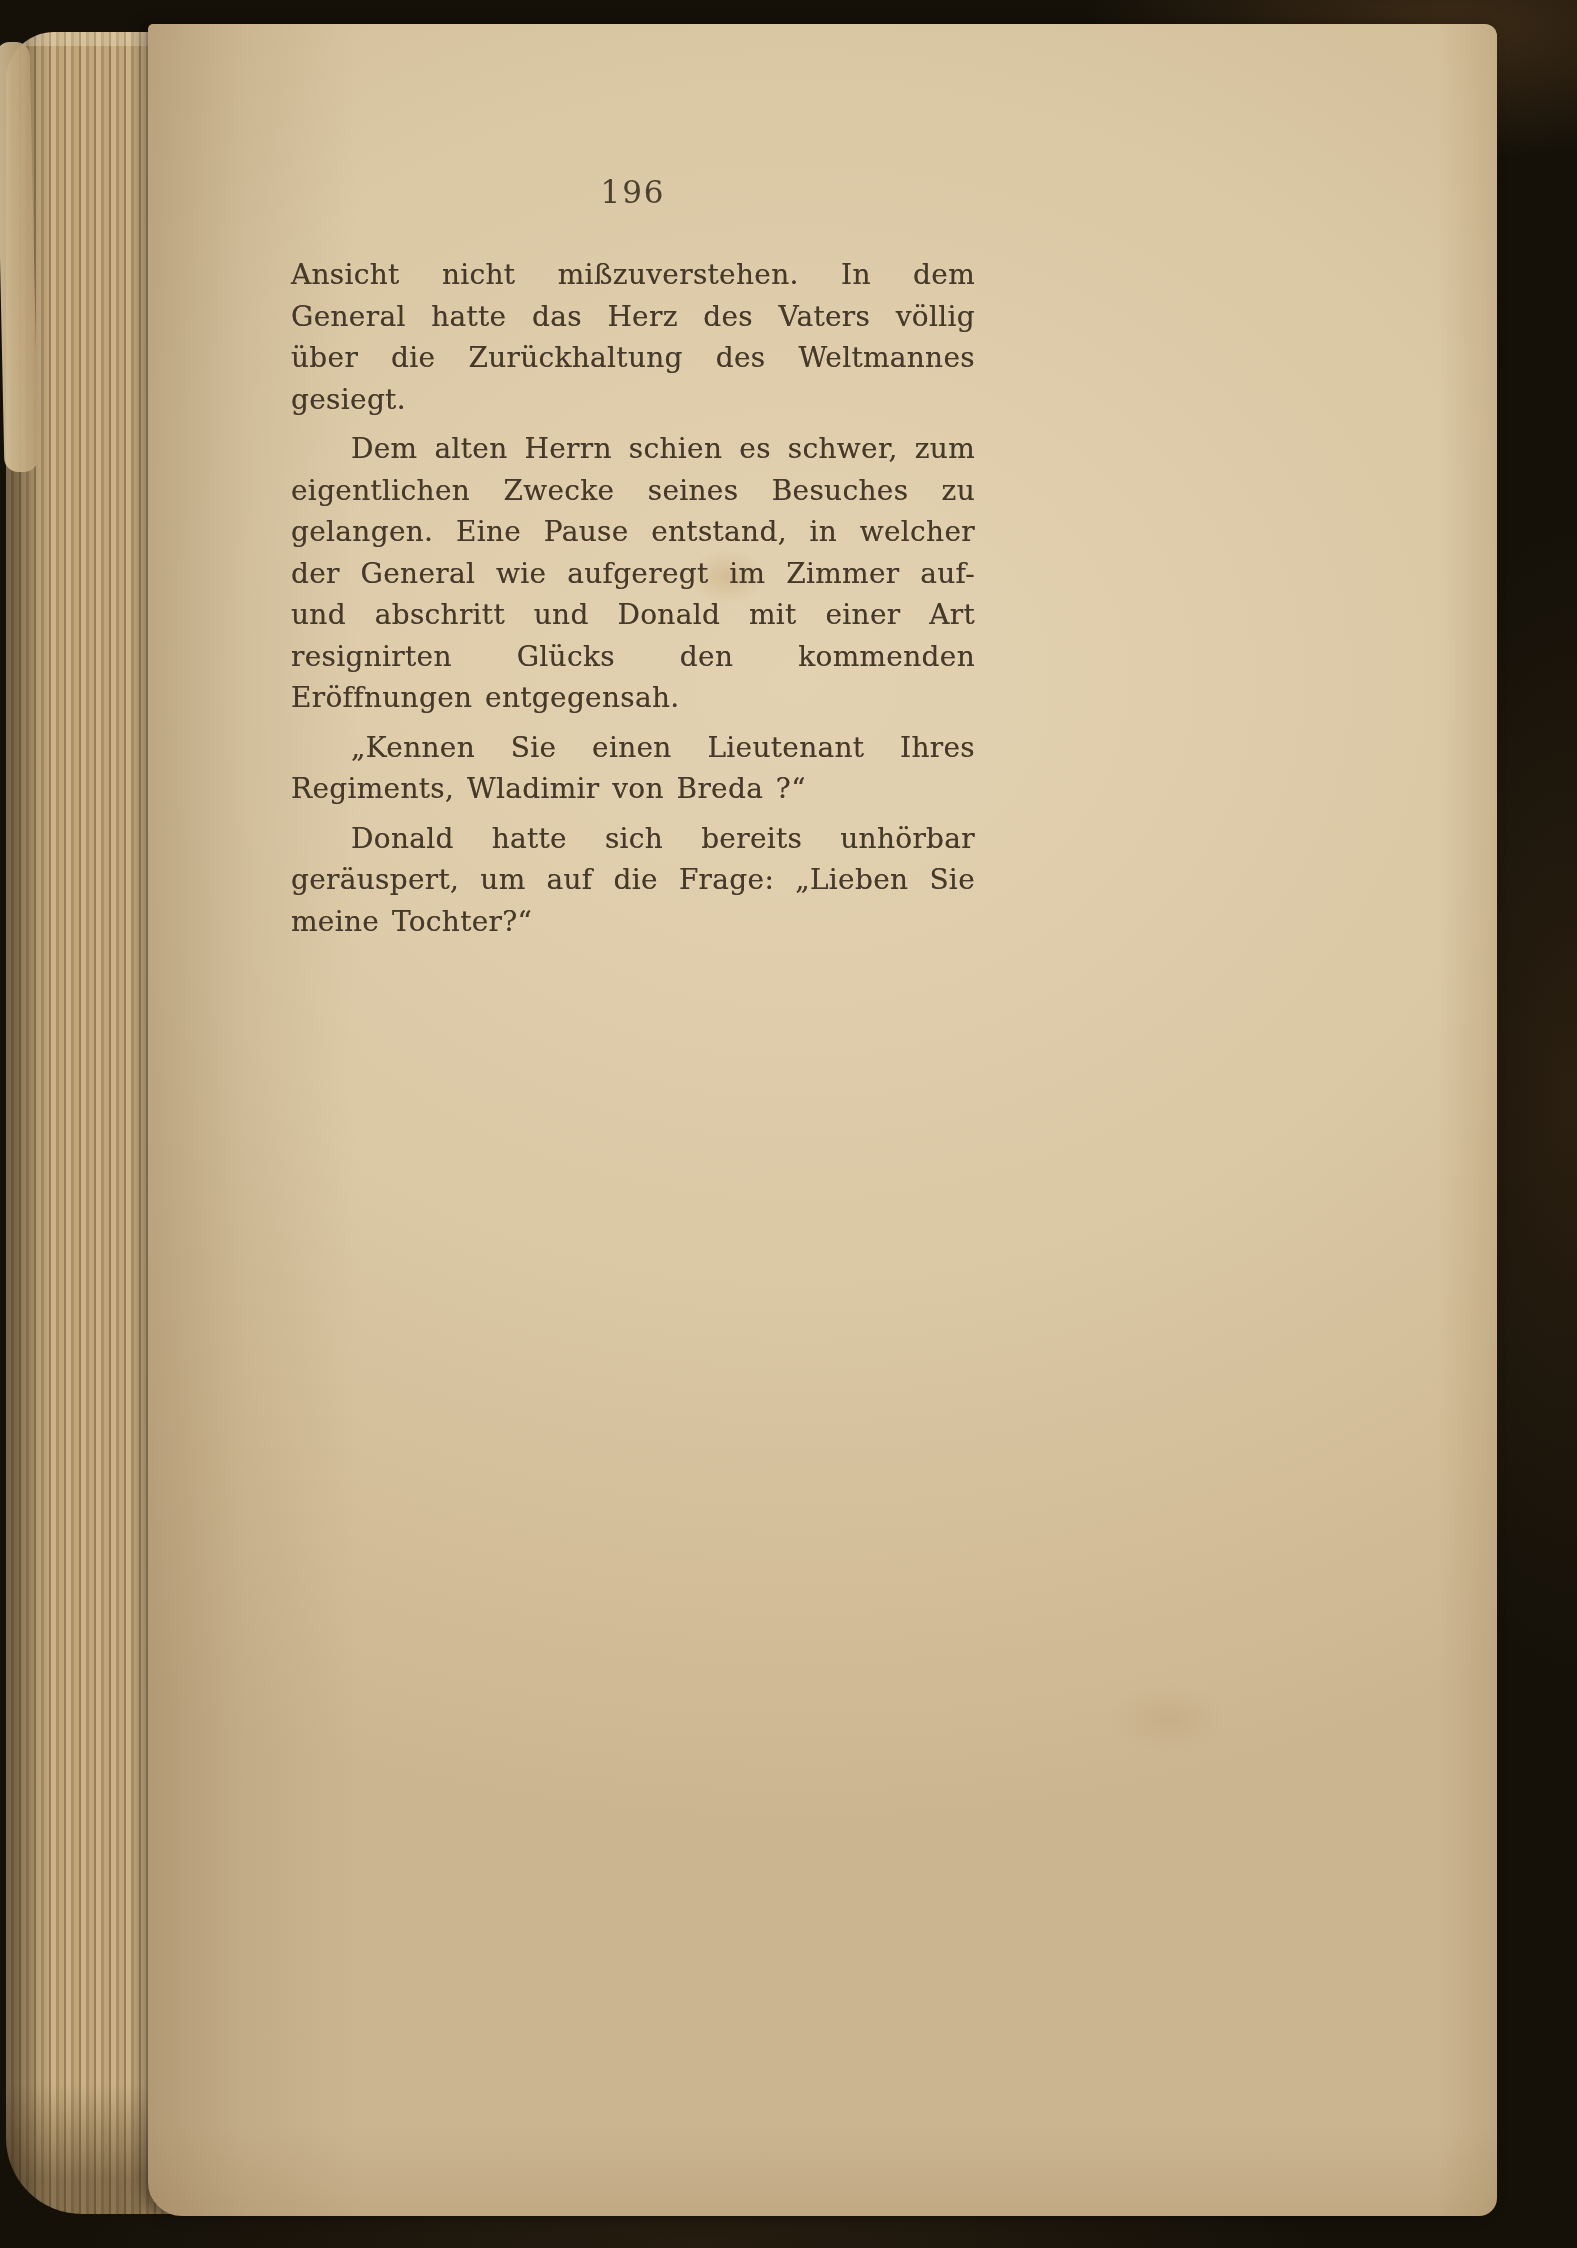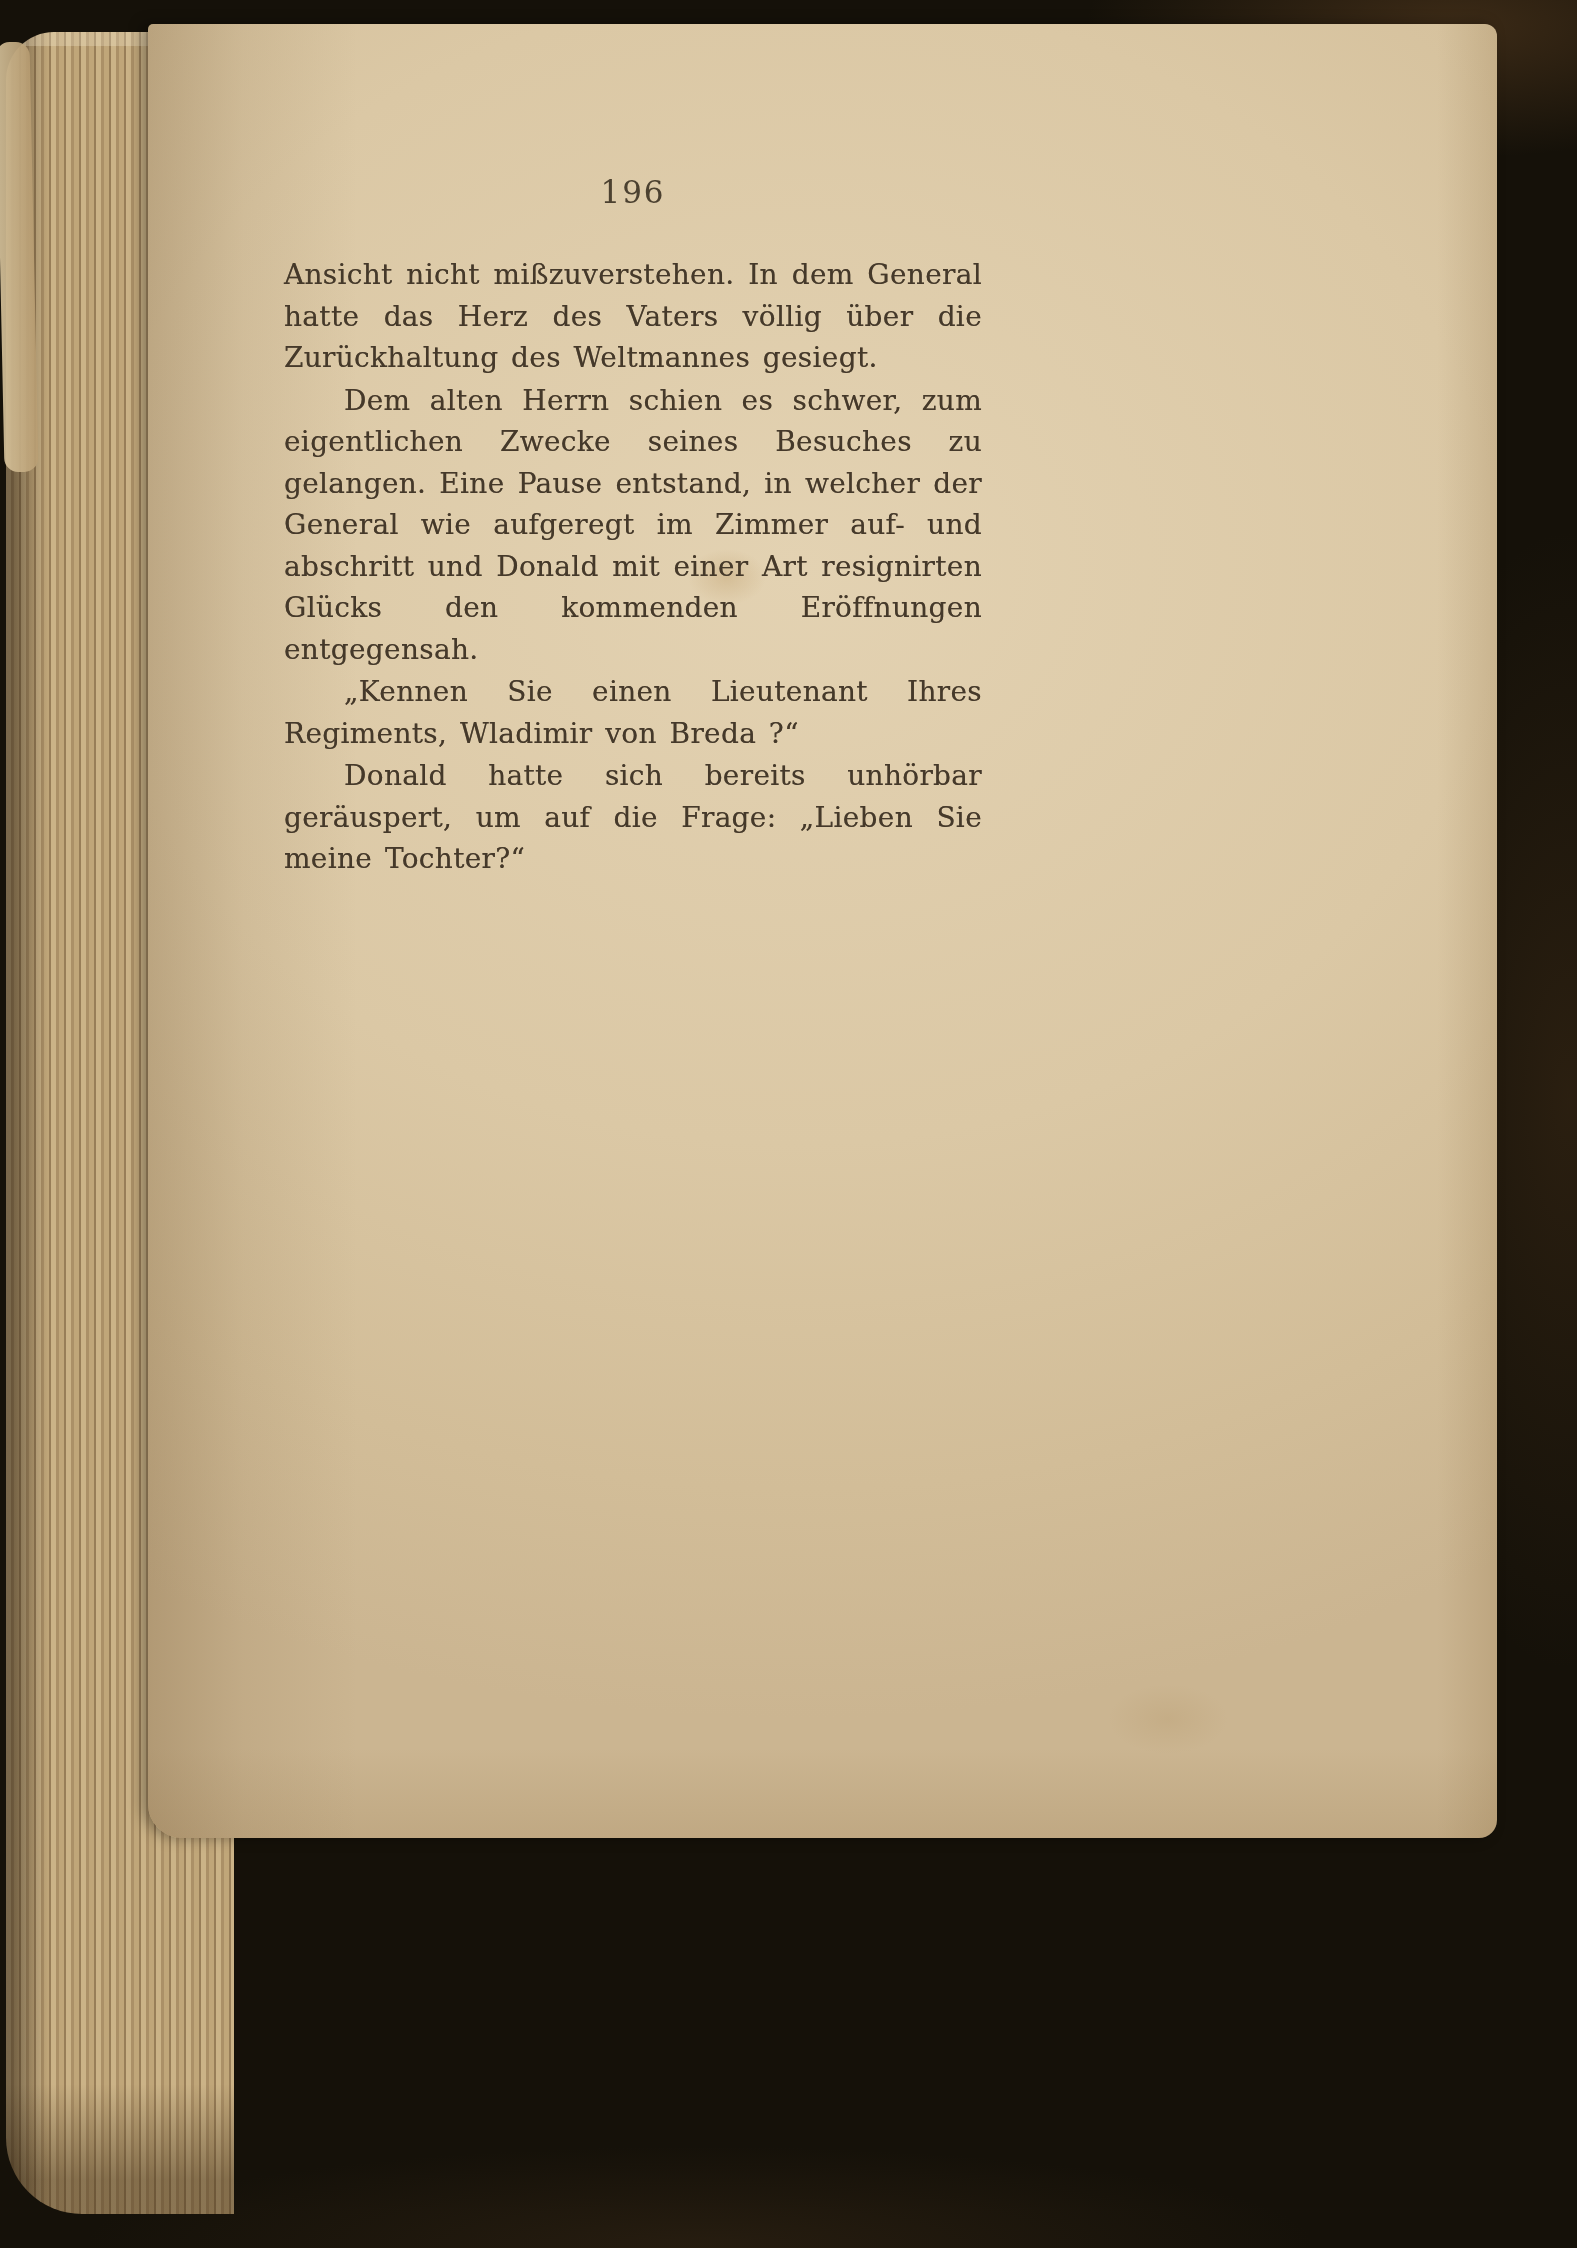--- a/index.html
+++ b/index.html
@@ -35,21 +35,21 @@
     border-radius: 14px;
     transform: rotate(-1.2deg);
     background: linear-gradient(90deg, #d9c59d, #b89d72);
     opacity: .9;
   }
 
   
   .page {
     position: absolute;
     left: 148px; top: 24px;
-    width: 1349px; height: 1814px;
+    width: 1349px; height: 2192px;
     border-radius: 5px 12px 18px 34px;
     background-image:
       linear-gradient(90deg, rgba(118,89,50,.30) 0px, rgba(118,89,50,.11) 95px, rgba(118,89,50,0) 210px),
       linear-gradient(270deg, rgba(140,110,65,.22) 0px, rgba(140,110,65,0) 60px),
       linear-gradient(0deg, rgba(140,110,65,.18) 0px, rgba(140,110,65,0) 90px),
       radial-gradient(1400px 1150px at 48% 30%, #e3d2b2 0%, #dbc8a5 50%, #d2bd98 80%, #cbb591 100%);
     box-shadow: -6px 0 14px rgba(0,0,0,.35);
   }
 
   .stain { position: absolute; border-radius: 50%; pointer-events: none; }
@@ -66,21 +66,21 @@
     color: #45392a;
   }
   .page-number {
     text-align: center;
     font-size: 31px;
     letter-spacing: 2px;
     color: #4c4130;
     margin: 0 0 44px 0;
   }
   p.para {
-    margin: 1px;
+    margin: 8px;
     font-size: 28px;
     line-height: 41.5px;
     text-align: justify;
     text-indent: 60px;
     word-spacing: 3.5px;
     letter-spacing: .3px;
     text-shadow: 0 0 .6px rgba(60,48,34,.55);
   }
   p.para.first { text-indent: 0; }
 </style>

